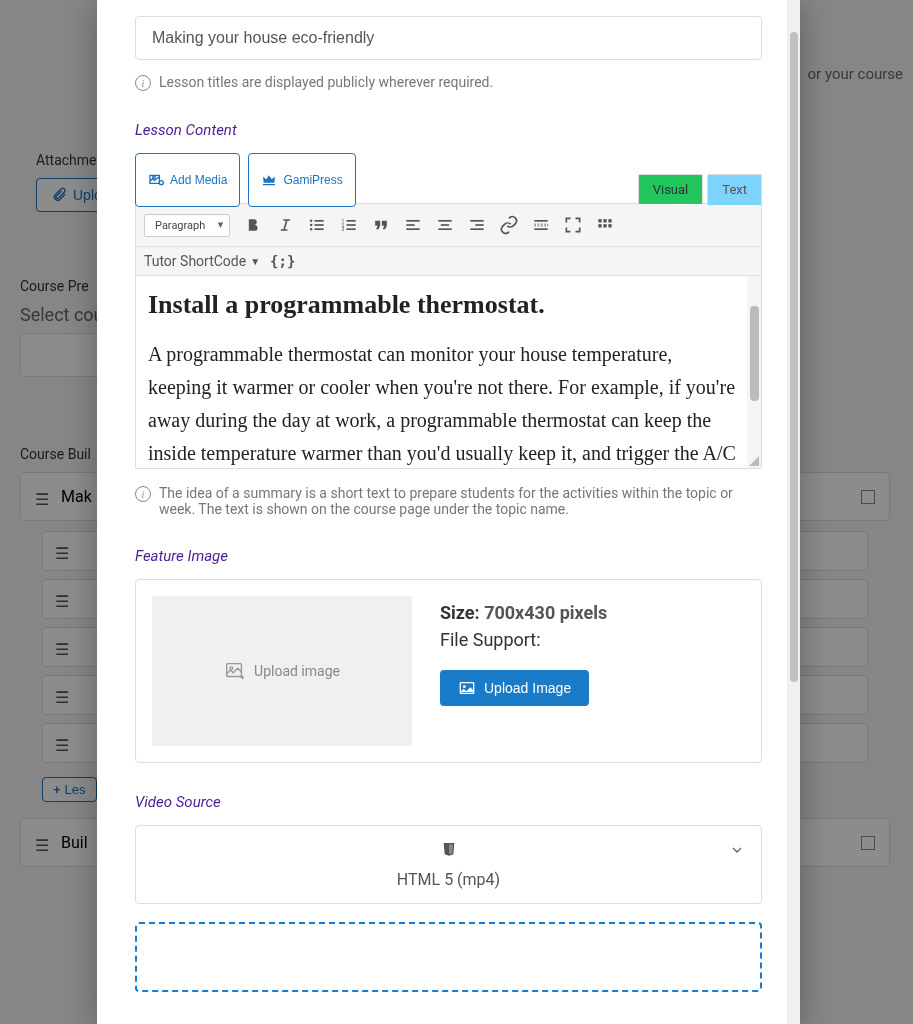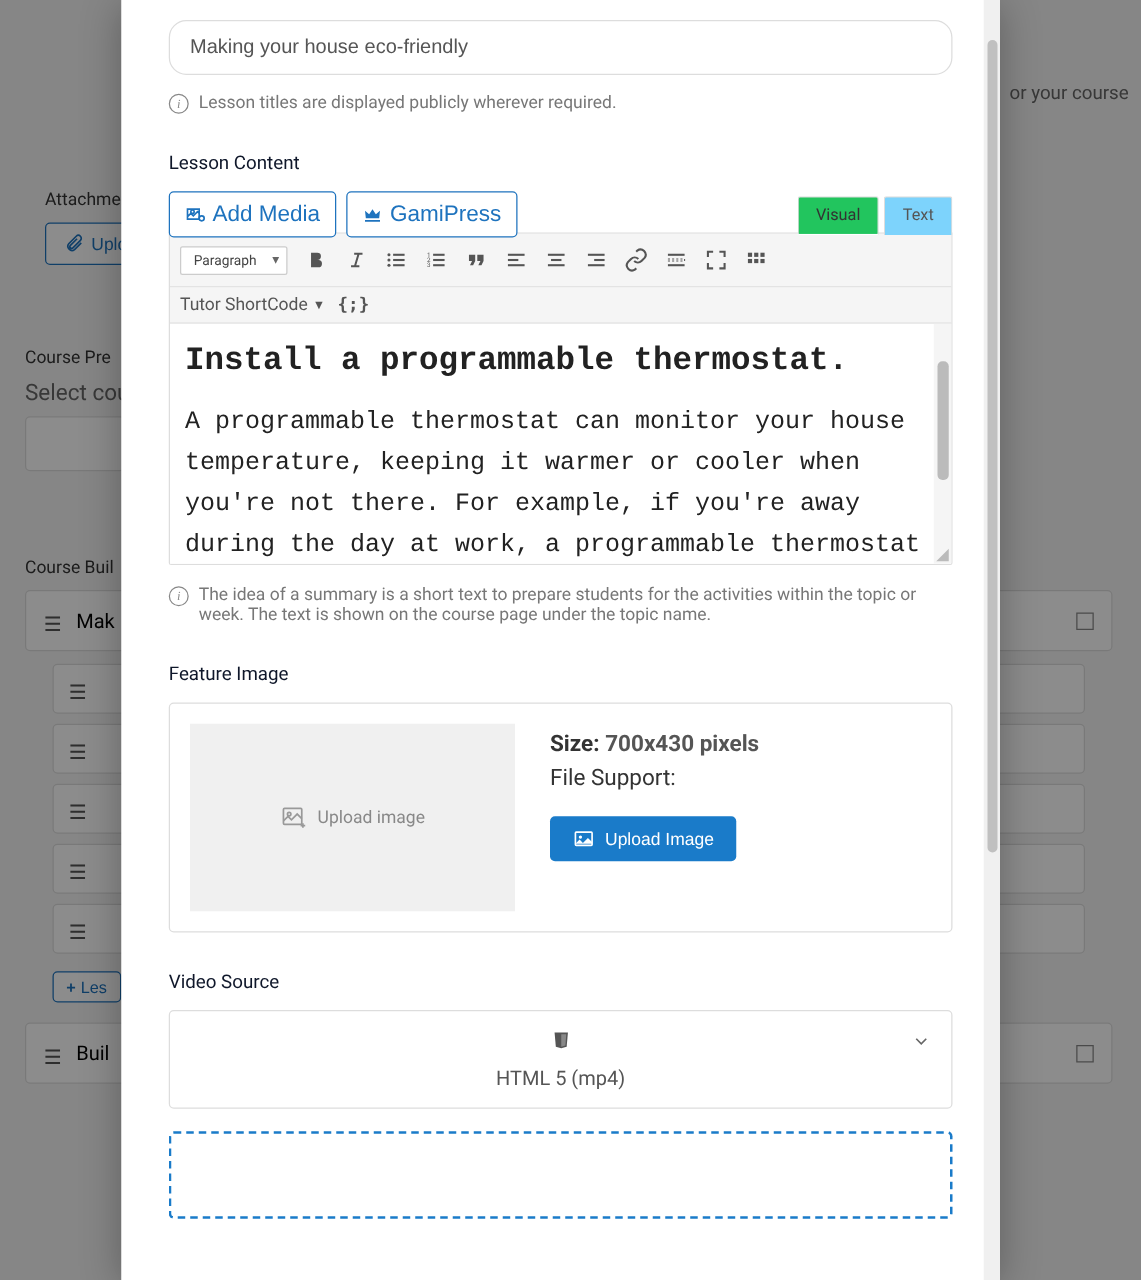--- a/index.html
+++ b/index.html
@@ -16,48 +16,48 @@
 .bg-drag::before { content: "☰"; color: #555; font-size: 16px; }
 .bg-list-item { background: #fff; border: 1px solid #ddd; border-radius: 4px; margin: 8px 22px; padding: 12px; display: flex; align-items: center; gap: 10px; }
 .bg-small-btn { display: inline-flex; align-items: center; gap: 4px; border: 1px solid #1e73be; color: #1e73be; background: #fff; border-radius: 4px; padding: 4px 10px; font-size: 13px; margin: 6px 22px; }
 
 
 .modal { position: absolute; left: 97px; top: 0; width: 703px; height: 1024px; background: #fff; box-shadow: 0 4px 30px rgba(0,0,0,0.3); overflow-y: auto; }
 .modal-scroll { position: absolute; right: 0; top: 0; width: 13px; height: 100%; background: #f0f0f0; }
 .modal-scroll-thumb { position: absolute; right: 2px; top: 32px; width: 8px; height: 650px; background: #c0c0c0; border-radius: 4px; }
 .modal-inner { padding: 16px 38px 20px 38px; }
 
-.title-input { width: 100%; border: 1px solid #ddd; border-radius: 14px; padding: 12px 16px; font-size: 16px; color: #555; }
+.title-input { width: 100%; border: 1px solid #ddd; border-radius: 4px; padding: 12px 16px; font-size: 16px; color: #555; }
 .hint-row { display: flex; align-items: flex-start; gap: 8px; margin-top: 14px; color: #777; font-size: 14px; }
 .hint-icon { width: 16px; height: 16px; border: 1.5px solid #888; border-radius: 50%; display: inline-flex; align-items: center; justify-content: center; font-size: 10px; font-style: italic; font-family: Georgia, serif; color: #888; flex-shrink: 0; margin-top: 1px; }
 
-.section-label { font-size: 15px; color: #0f172a; margin: 30px 0 14px; }
+.section-label { font-size: 15px; color: #4c1d95; margin: 30px 0 14px; font-style: italic; }
 
 .media-buttons { display: flex; gap: 8px; margin-bottom: 0; }
-.media-btn { display: inline-flex; align-items: center; gap: 6px; border: 1px solid #1e73be; color: #1e73be; background: #fff; border-radius: 4px; padding: 7px 12px; font-size: 18px; }
+.media-btn { display: inline-flex; align-items: center; gap: 6px; border: 1px solid #1e73be; color: #1e73be; background: #fff; border-radius: 4px; padding: 18px 12px; font-size: 12px; }
 .media-btn svg { width: 16px; height: 16px; }
 
 .editor-wrap { border: 1px solid #ddd; border-radius: 0 0 2px 2px; margin-top: -1px; }
 .editor-tabs { display: flex; justify-content: flex-end; gap: 4px; margin-top: -34px; margin-bottom: 0; position: relative; }
 .editor-tab { border: 1px solid #ddd; border-bottom: none; background: #7dd3fc; padding: 7px 14px; font-size: 13px; color: #555; border-radius: 2px 2px 0 0; position: relative; top: 1px; }
 .editor-tab.active { background: #22c55e; border-bottom: 1px solid #fff; color: #333; }
 
 .toolbar { background: #f5f5f5; border-bottom: 1px solid #ddd; padding: 6px 8px; display: flex; flex-wrap: wrap; align-items: center; gap: 2px; }
 .tb-select { border: 1px solid #ccc; background: #fff; padding: 4px 24px 4px 10px; font-size: 11px; color: #444; border-radius: 2px; position: relative; margin-right: 6px; }
 .tb-select::after { content: "▾"; position: absolute; right: 6px; top: 3px; font-size: 11px; color: #666; }
 .tb-btn { width: 30px; height: 30px; display: inline-flex; align-items: center; justify-content: center; color: #555; border-radius: 2px; }
 .tb-btn svg { width: 20px; height: 20px; }
 .toolbar2 { background: #f5f5f5; border-bottom: 1px solid #ddd; padding: 6px 8px; display: flex; align-items: center; gap: 10px; }
 .tb-text { font-size: 14px; color: #555; display: inline-flex; align-items: center; gap: 4px; }
 .tb-code { font-family: monospace; font-weight: bold; font-size: 14px; color: #555; }
 
 .editor-body { position: relative; height: 192px; overflow: hidden; background: #fff; }
 .editor-scroll { position: absolute; right: 0; top: 0; width: 14px; height: 100%; background: #f5f5f5; }
 .editor-scroll-thumb { position: absolute; right: 2px; top: 30px; width: 9px; height: 95px; background: #bbb; border-radius: 4px; }
-.editor-content { padding: 14px 24px 14px 12px; font-family: Liberation Mono, monospace; color: #222; }
+.editor-content { padding: 14px 24px 14px 12px; font-family: Liberation Serif, serif; color: #222; }
 .editor-content h2 { font-size: 26px; font-weight: bold; margin-bottom: 18px; }
 .editor-content p { font-size: 20px; line-height: 1.65; margin-top: 15px; }
 .resize-handle { position: absolute; right: 2px; bottom: 2px; width: 12px; height: 12px; }
 .resize-handle::before { content: ""; position: absolute; right: 0; bottom: 0; width: 0; height: 0; border-left: 10px solid transparent; border-bottom: 10px solid #bbb; }
 
 .feature-card { border: 1px solid #ddd; border-radius: 4px; padding: 16px; display: flex; gap: 28px; }
 .upload-box { width: 260px; height: 150px; background: #f0f0f0; display: flex; align-items: center; justify-content: center; gap: 8px; color: #888; font-size: 14px; }
 .upload-box svg { width: 22px; height: 22px; }
 .feature-info { padding-top: 6px; }
 .feature-info .row { font-size: 18px; color: #333; margin-bottom: 6px; }

